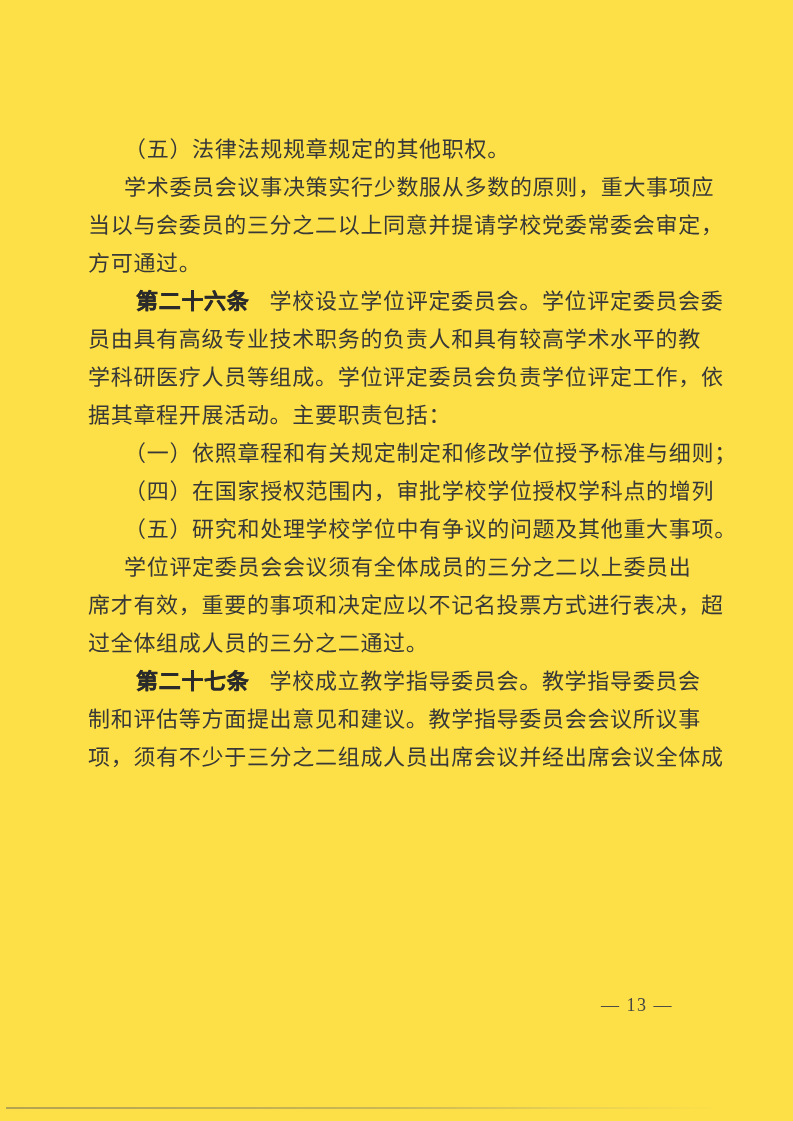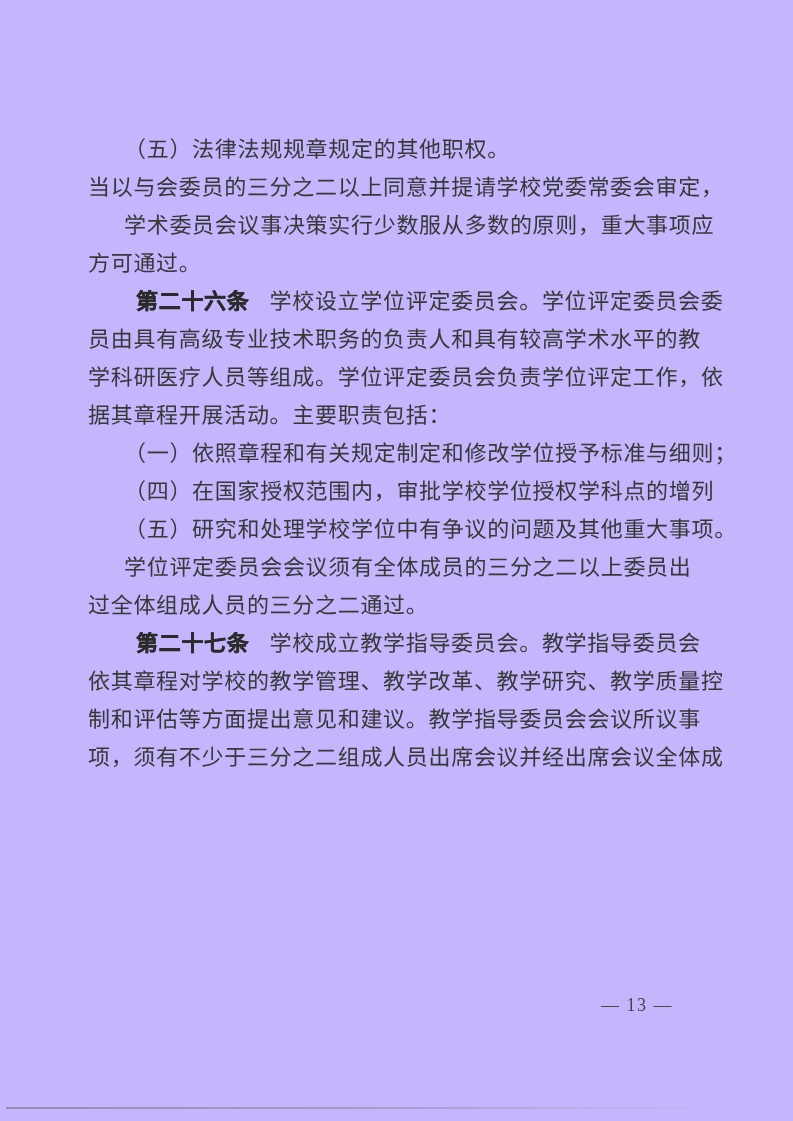--- a/index.html
+++ b/index.html
@@ -7,21 +7,21 @@
     width: 793px;
     height: 1121px;
     overflow: hidden;
     background: #ffffff;
     font-family: "Liberation Serif", "DejaVu Serif", serif;
   }
   .page {
     position: relative;
     width: 793px;
     height: 1121px;
-    background: #c4b5fd;
+    background: #fde047;
   }
   .doc-body {
     position: absolute;
     left: 88px;
     top: 131px;
     width: 640px;
     color: #383838;
     font-size: 22px;
     letter-spacing: 0.7px;
   }
@@ -60,32 +60,32 @@
       rgba(140,140,140,0.18) 80%,
       rgba(160,160,160,0.02) 100%);
   }
 </style>
 </head>
 <body>
 
 <div class="page">
   <div class="doc-body">
       <div class="line indent"><span>（五）法律法规规章规定的其他职权。</span></div>
+      <div class="line indent"><span>学术委员会议事决策实行少数服从多数的原则，重大事项应</span></div>
       <div class="line flush"><span>当以与会委员的三分之二以上同意并提请学校党委常委会审定，</span></div>
-      <div class="line indent"><span>学术委员会议事决策实行少数服从多数的原则，重大事项应</span></div>
       <div class="line flush"><span>方可通过。</span></div>
       <div class="line term"><b class="term-label">第二十六条</b><span>学校设立学位评定委员会。学位评定委员会委</span></div>
       <div class="line flush"><span>员由具有高级专业技术职务的负责人和具有较高学术水平的教</span></div>
       <div class="line flush"><span>学科研医疗人员等组成。学位评定委员会负责学位评定工作，依</span></div>
       <div class="line flush"><span>据其章程开展活动。主要职责包括：</span></div>
       <div class="line indent"><span>（一）依照章程和有关规定制定和修改学位授予标准与细则；</span></div>
       <div class="line indent"><span>（四）在国家授权范围内，审批学校学位授权学科点的增列</span></div>
       <div class="line indent"><span>（五）研究和处理学校学位中有争议的问题及其他重大事项。</span></div>
       <div class="line indent"><span>学位评定委员会会议须有全体成员的三分之二以上委员出</span></div>
+      <div class="line flush"><span>席才有效，重要的事项和决定应以不记名投票方式进行表决，超</span></div>
       <div class="line flush"><span>过全体组成人员的三分之二通过。</span></div>
       <div class="line term"><b class="term-label">第二十七条</b><span>学校成立教学指导委员会。教学指导委员会</span></div>
-      <div class="line flush"><span>依其章程对学校的教学管理、教学改革、教学研究、教学质量控</span></div>
       <div class="line flush"><span>制和评估等方面提出意见和建议。教学指导委员会会议所议事</span></div>
       <div class="line flush"><span>项，须有不少于三分之二组成人员出席会议并经出席会议全体成</span></div>
     </div>
   <div class="page-number">— 13 —</div>
   <div class="scan-edge-line"></div>
 </div>
 
 </body></html>

